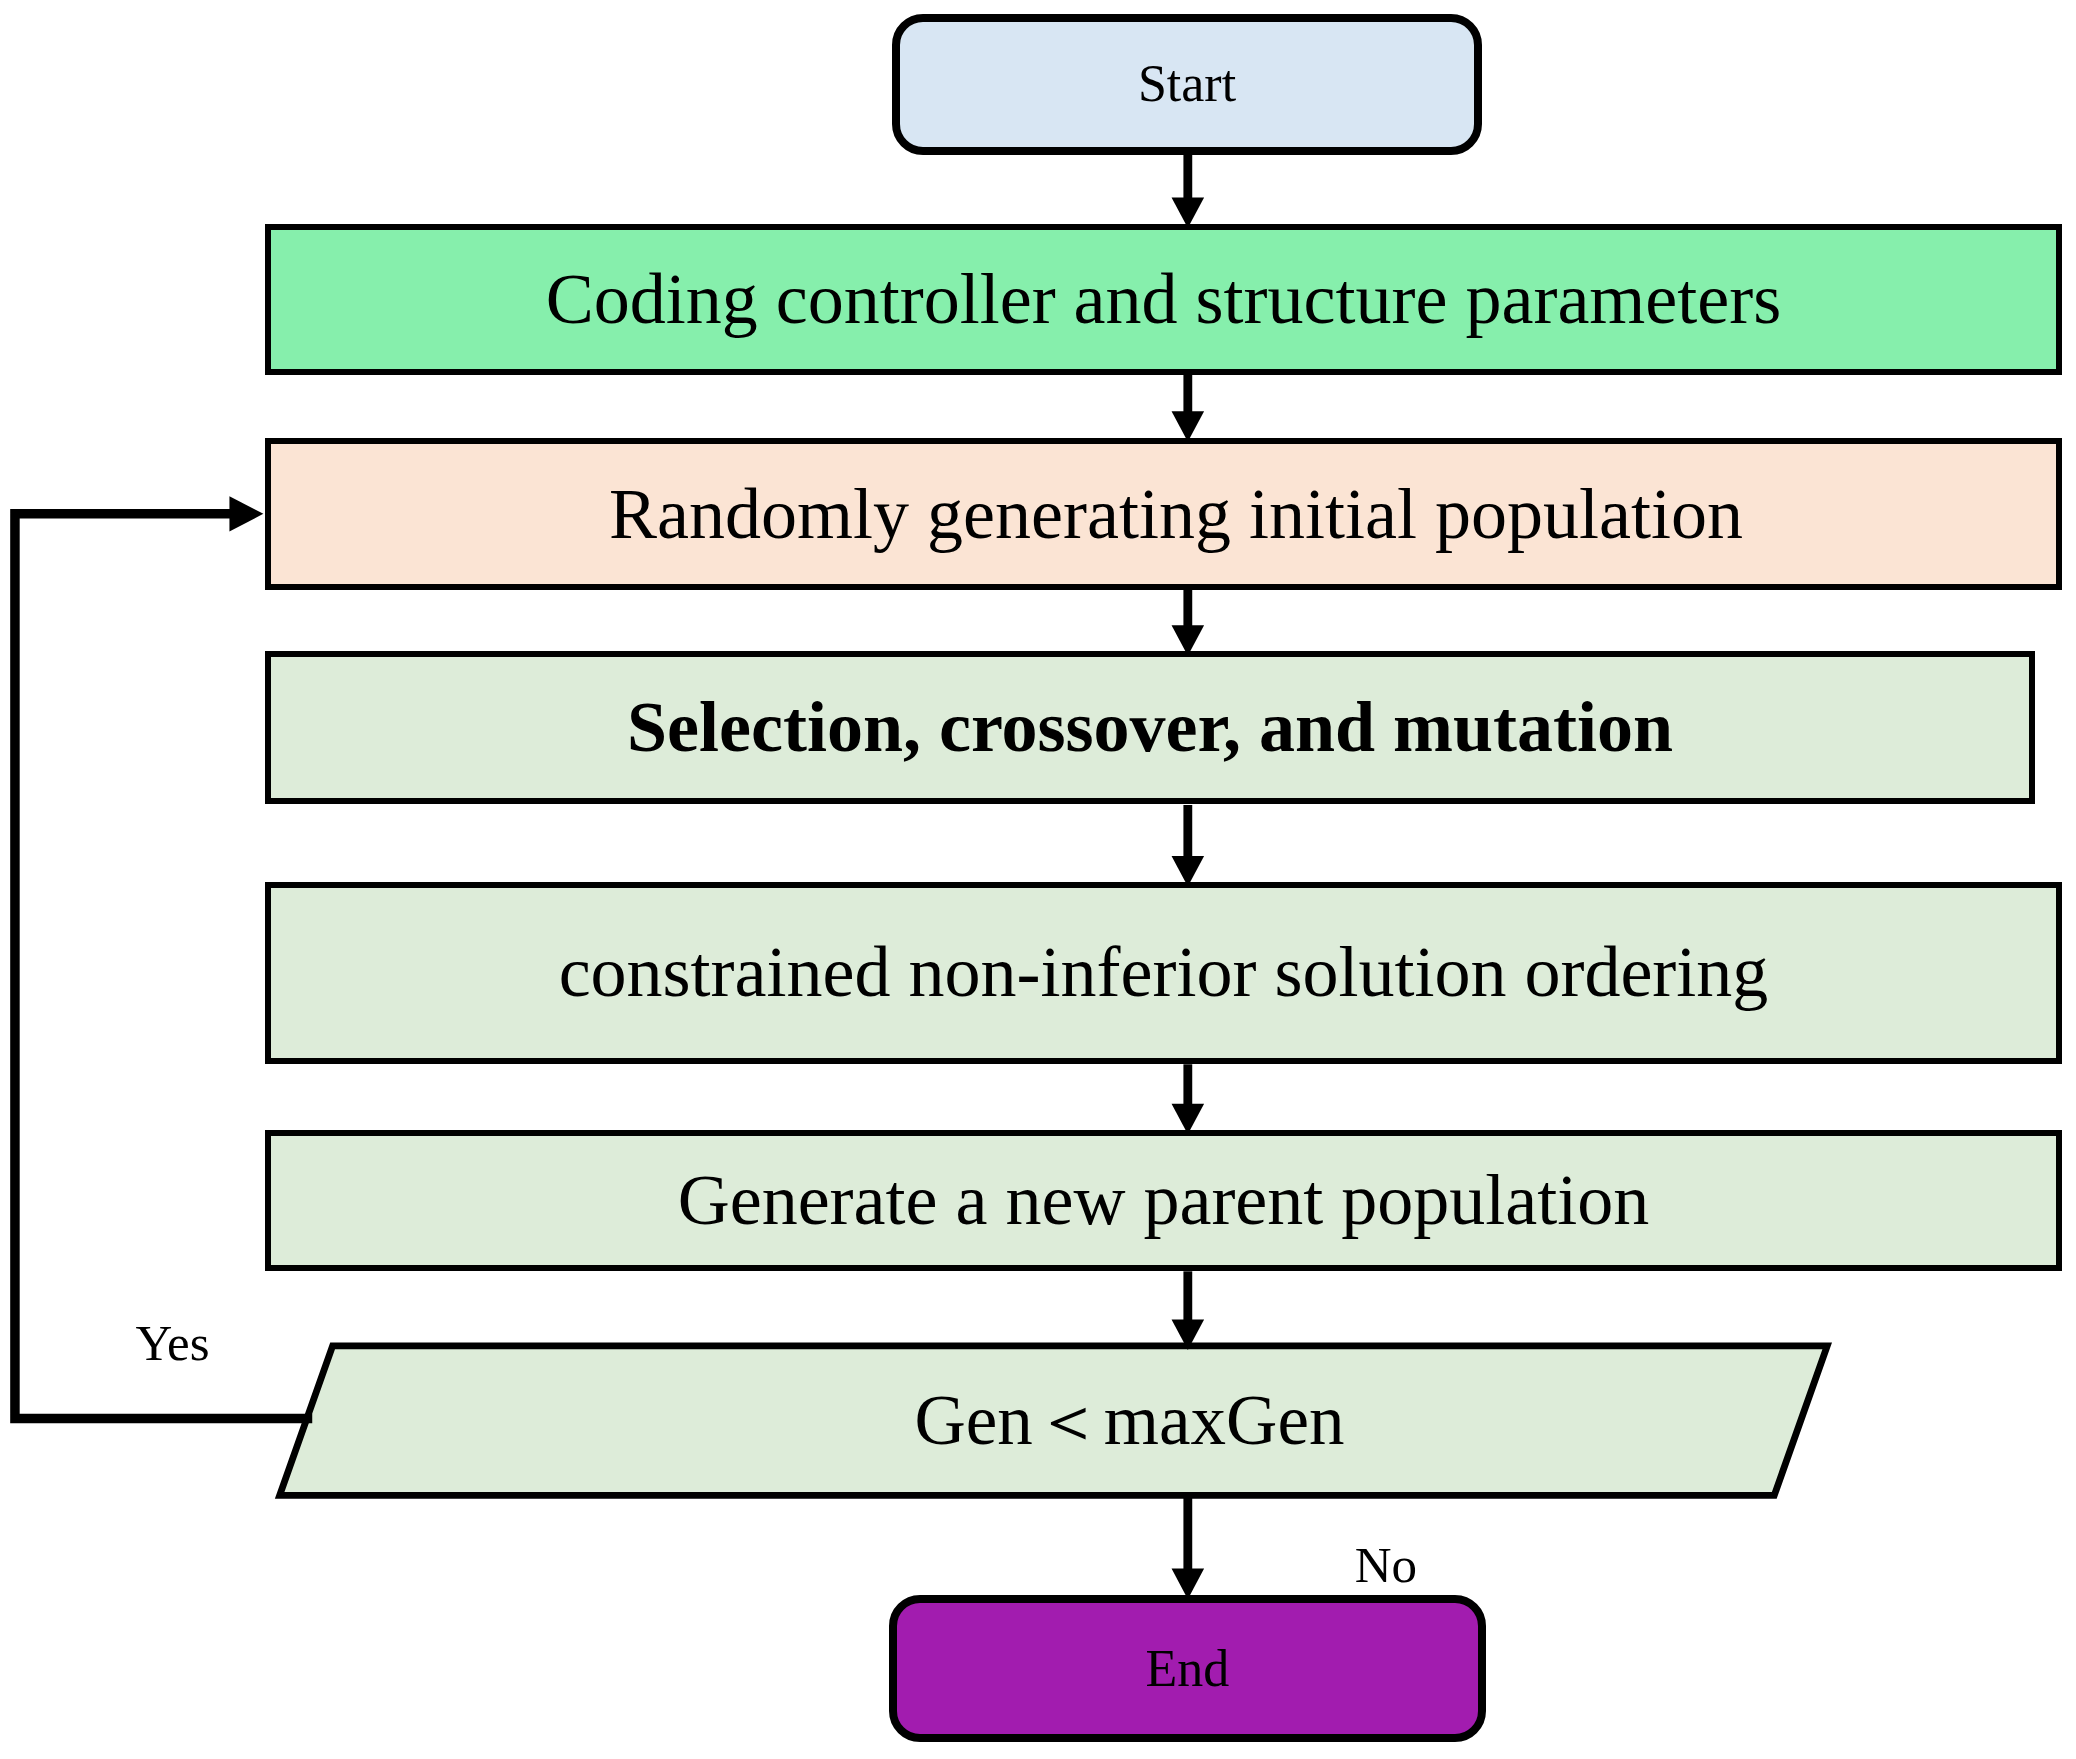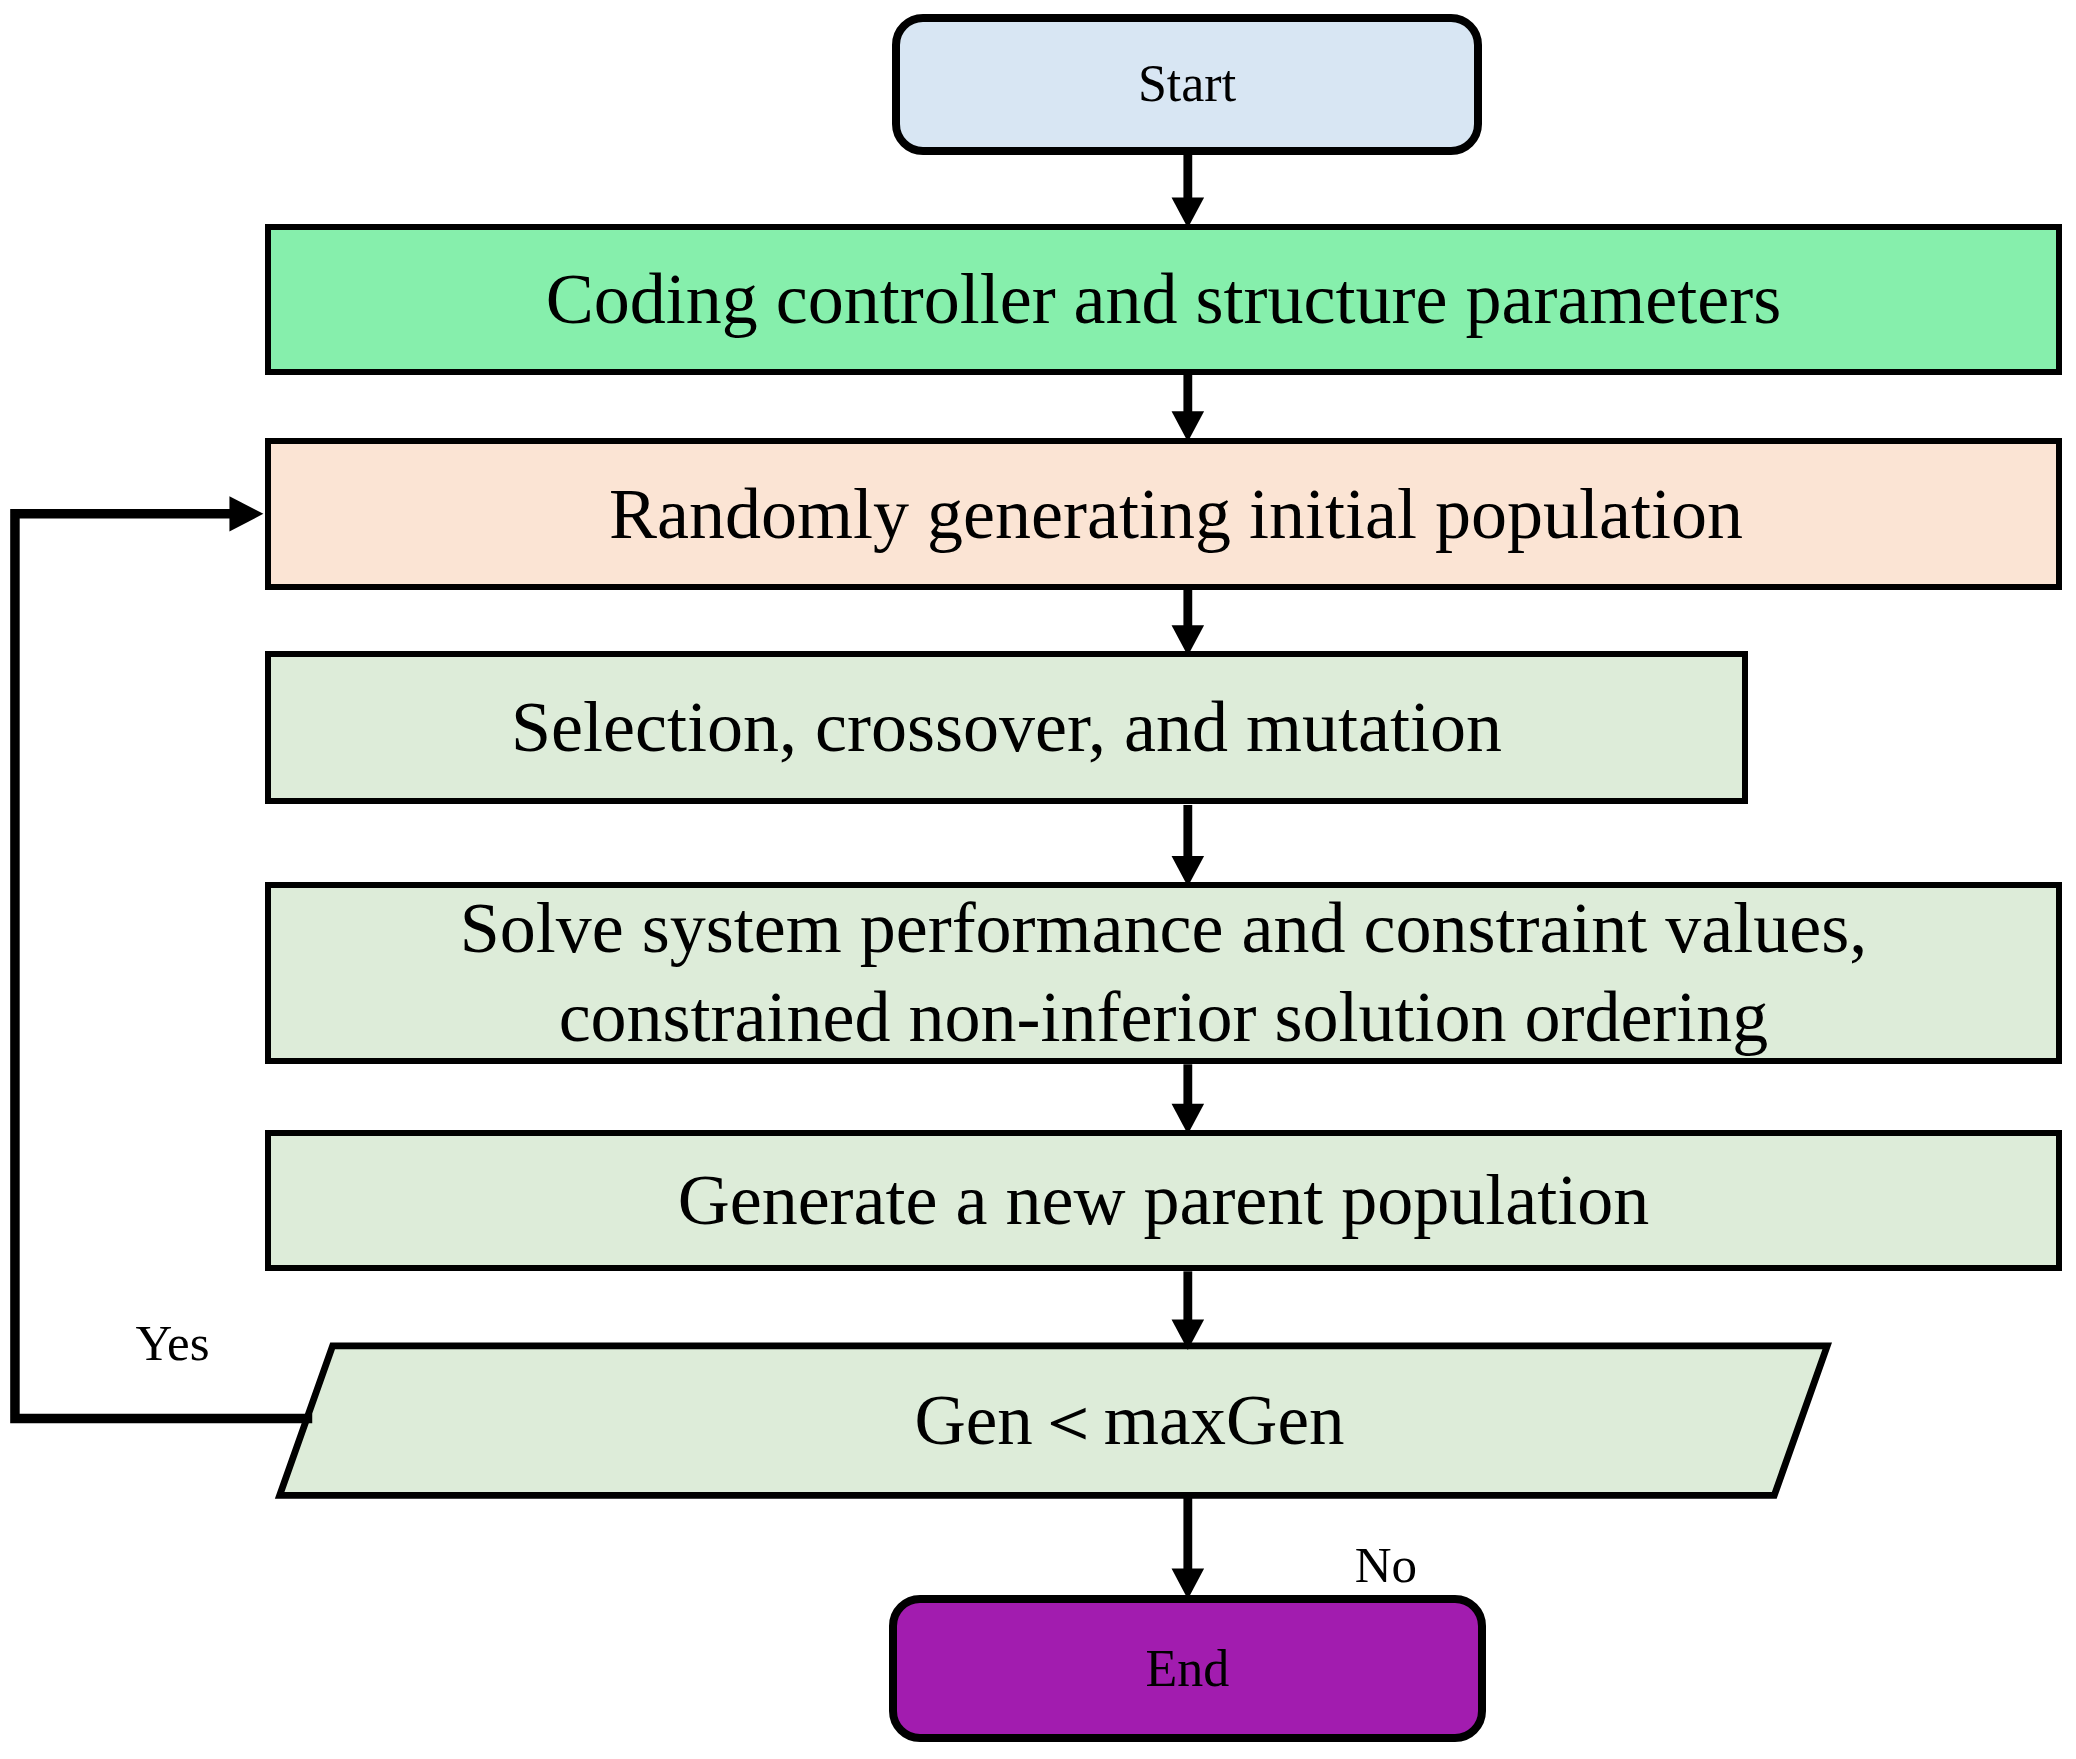--- a/index.html
+++ b/index.html
@@ -17,21 +17,21 @@
     display:flex;align-items:center;justify-content:center;
     text-align:center;
     border:6.8px solid #000;box-sizing:border-box;
     font-size:72px;line-height:1.15;
     background:#fff;
   }
   .rounded{border-radius:31px;border-width:8.1px;font-size:52px;}
   #n-start   {left:892px;top:13.6px;  width:590px; height:141px;}
   #n-coding  {left:265px; top:224px; width:1797px;height:151px;}
   #n-random  {left:265px; top:438px; width:1797px;height:152px;}
-  #n-select  {left:265px; top:651px; width:1483px;height:153px;}
+  #n-select  {left:265px; top:651px; width:1770px;height:153px;font-weight:bold;}
   #n-solve   {left:265px; top:882px;width:1797px;height:182px;flex-direction:column;line-height:1.24;}
   #n-generate{left:265px; top:1130px;width:1797px;height:141px;}
   #n-end     {left:889px;top:1595px;width:597px; height:147px;}
   .decision-label{
     position:absolute;z-index:1;
     left:339px;top:1346px;width:1581px;height:149px;
     display:flex;align-items:center;justify-content:center;
     font-size:71px;
   }
   .edge-label{
@@ -96,21 +96,20 @@
 
   <div class="node" id="n-random" style="background-color: rgb(251, 228, 212); padding-left: 25px;">
     <span>Randomly generating initial population</span>
   </div>
 
   <div class="node" id="n-select" style="background-color: rgb(221, 236, 217);">
     <span>Selection, crossover, and mutation</span>
   </div>
 
   <div class="node" id="n-solve" style="background-color: rgb(221, 236, 217);">
-    <span>Solve system performance and constraint values,</span>
     <span>constrained non-inferior solution ordering</span>
   </div>
 
   <div class="node" id="n-generate" style="background-color: rgb(221, 236, 217);">
     <span>Generate a new parent population</span>
   </div>
 
   <div class="decision-label">
     <span>Gen＜maxGen</span>
   </div>

